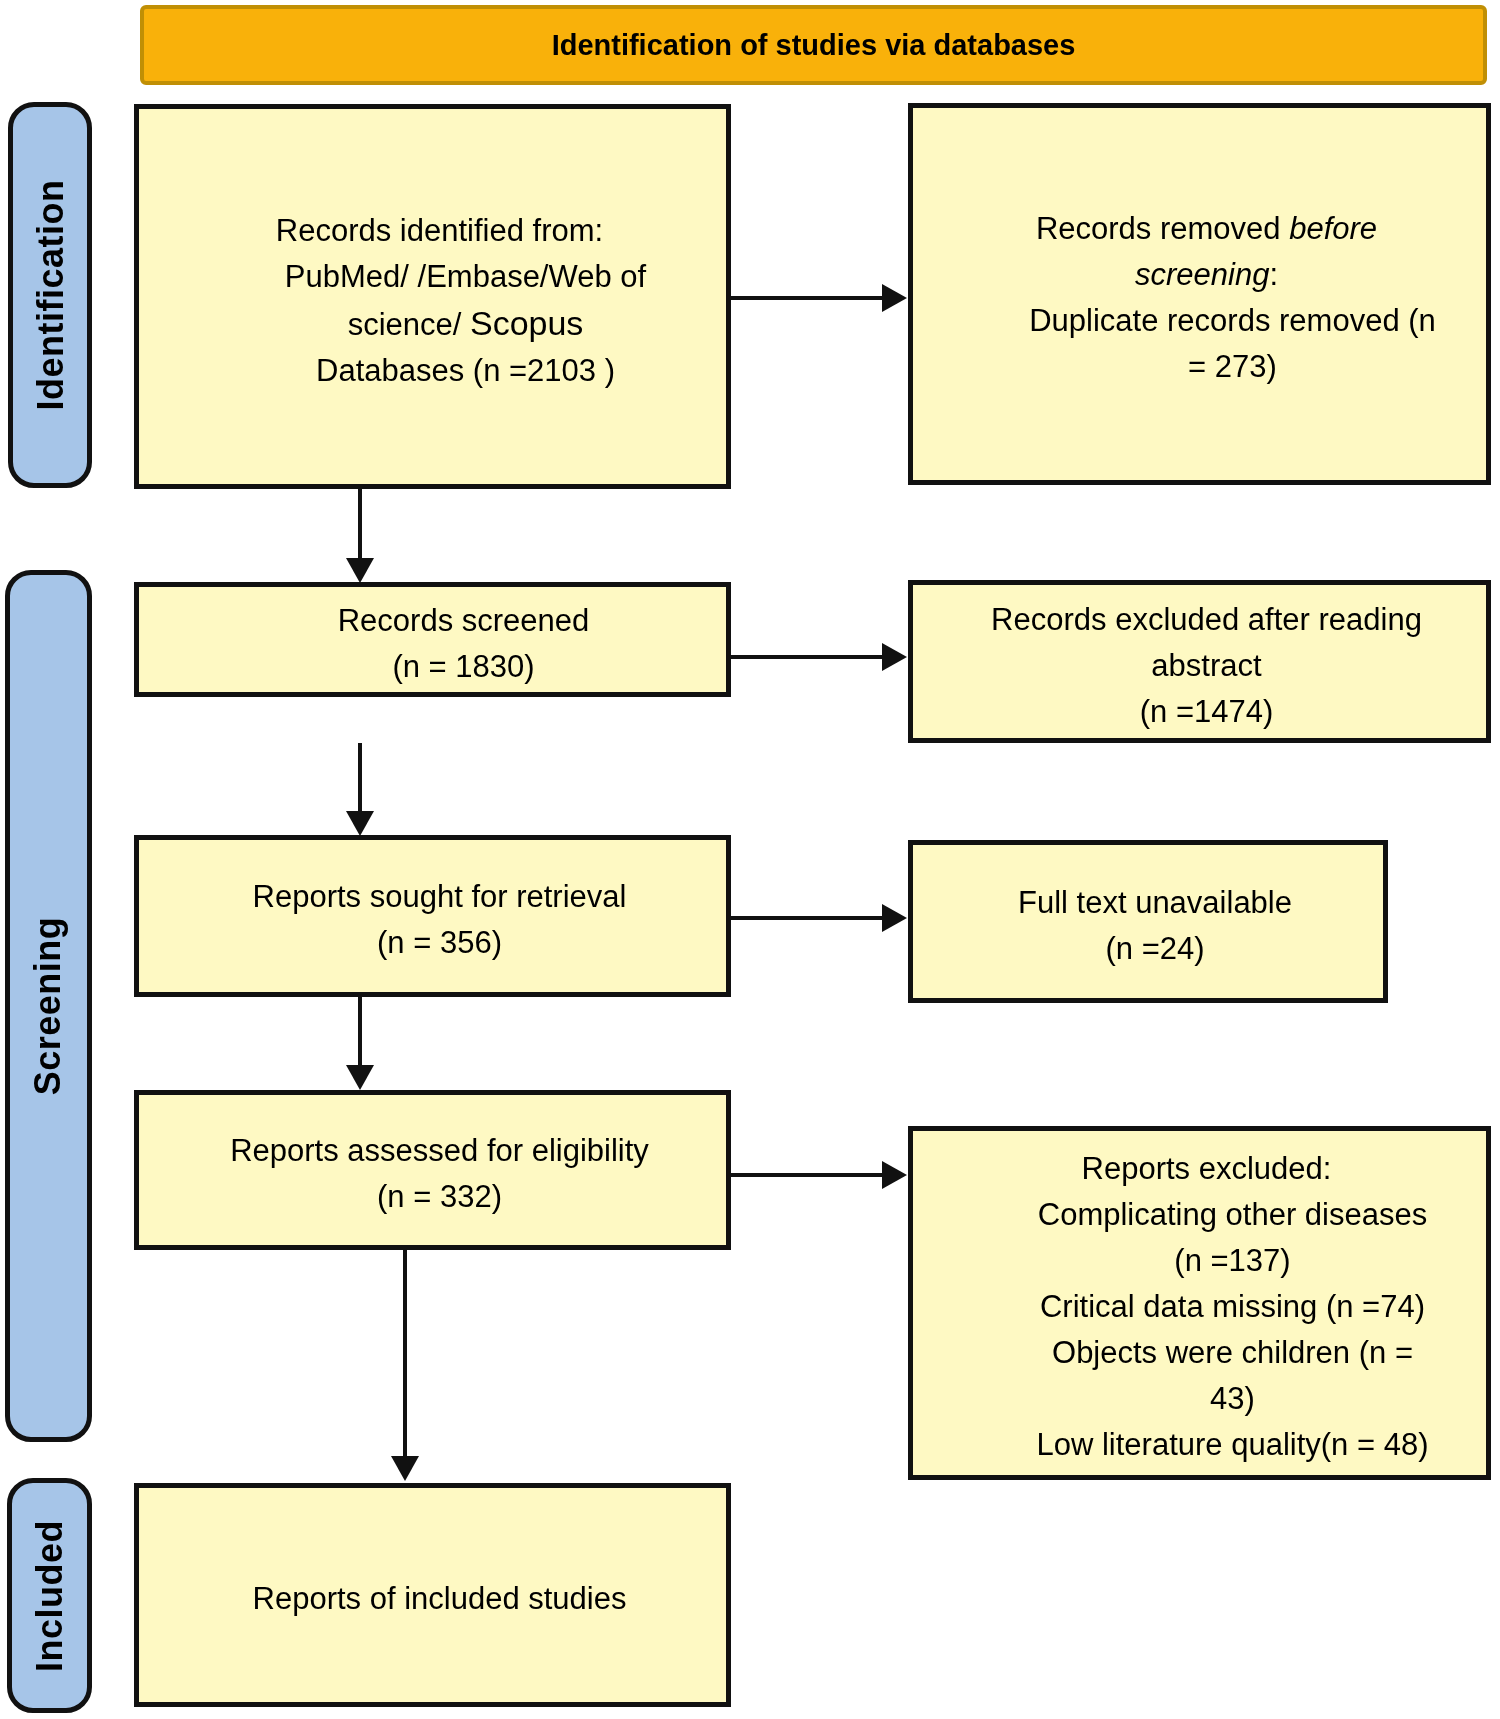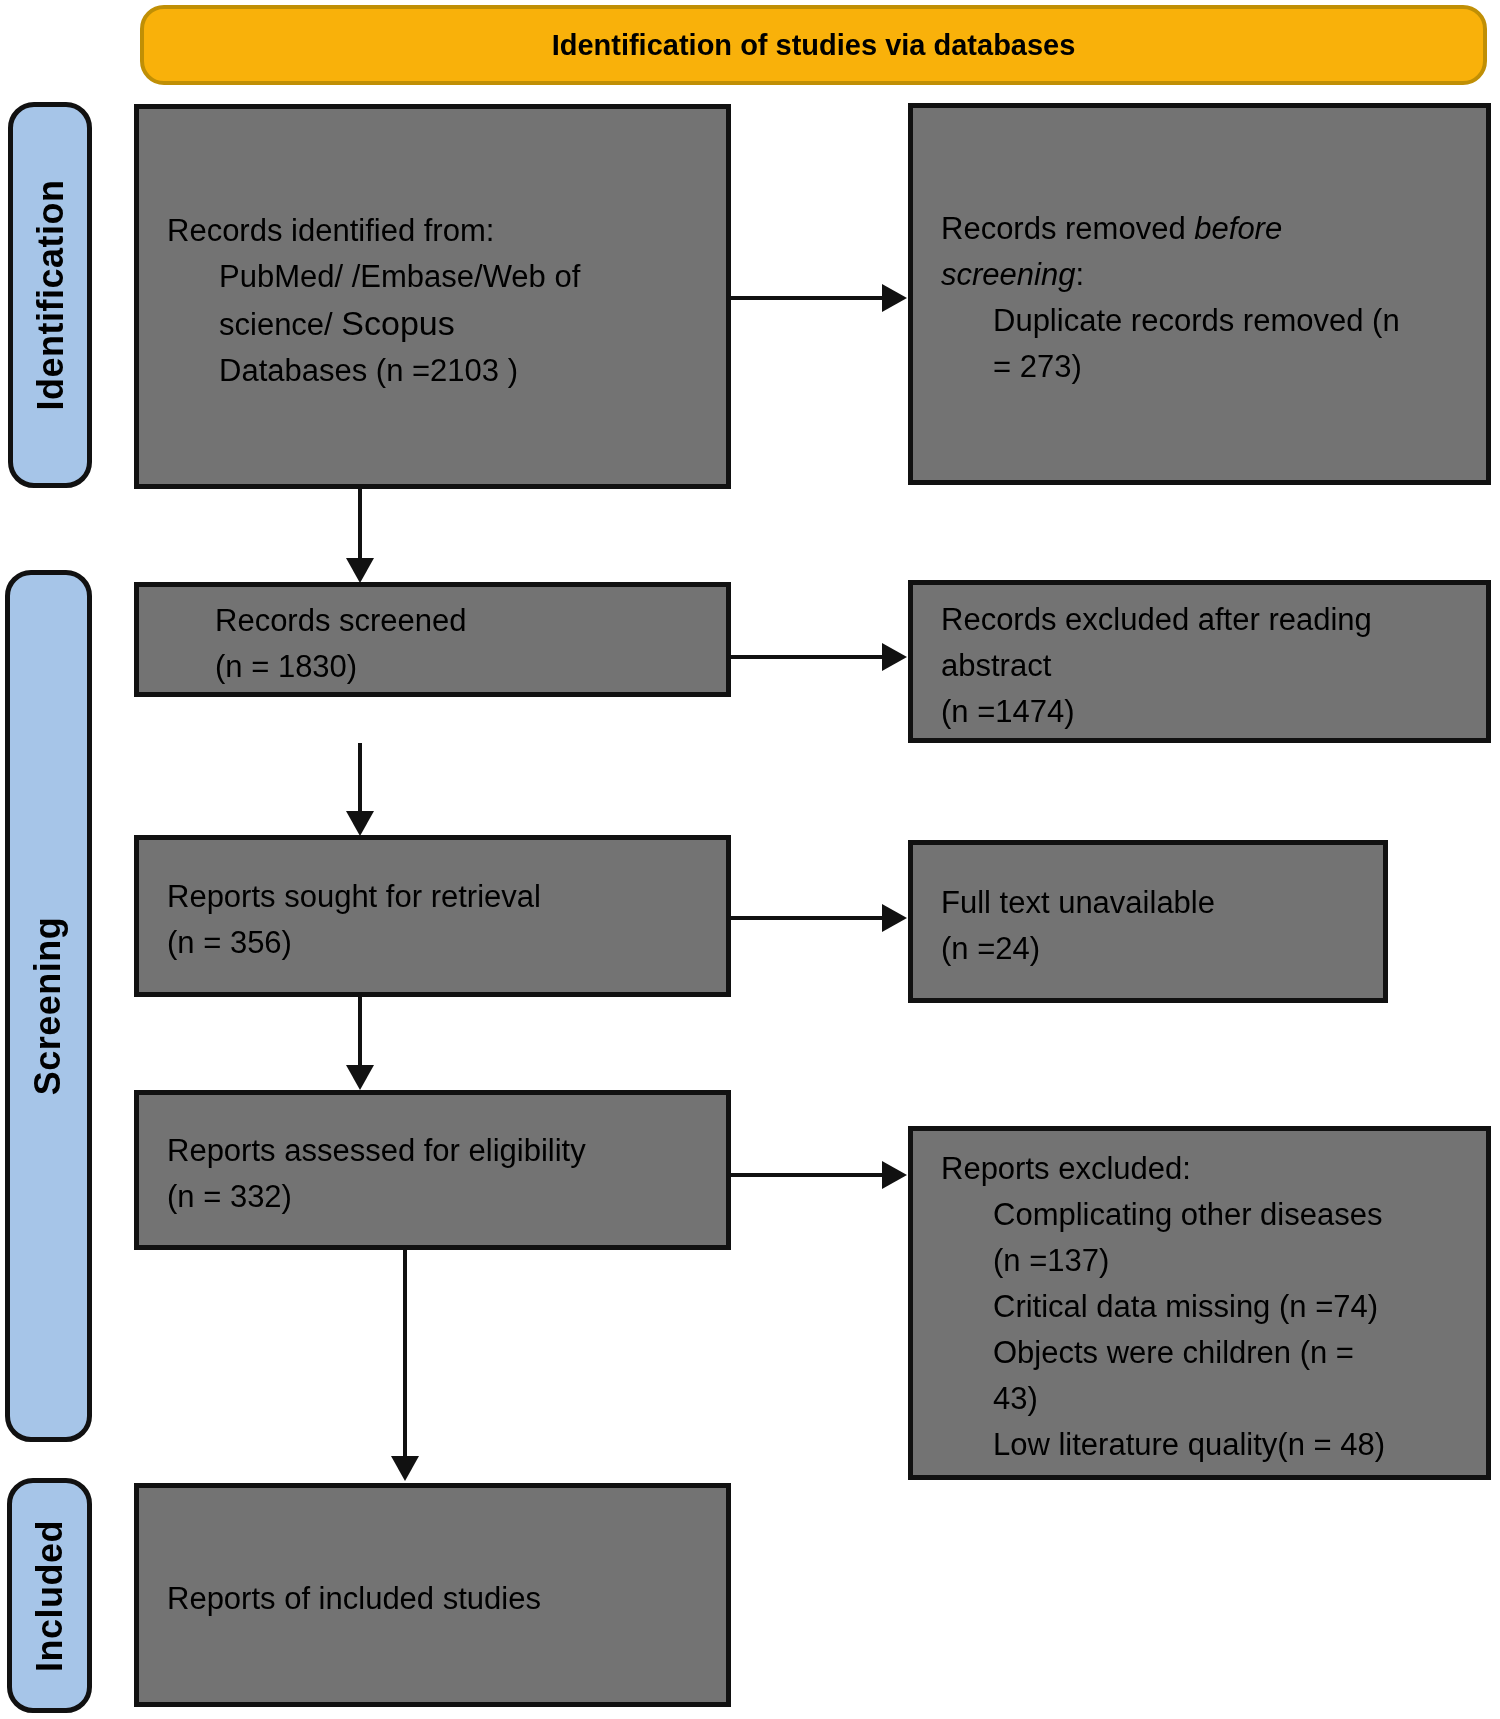--- a/index.html
+++ b/index.html
@@ -15,21 +15,21 @@
     font-family: "Liberation Sans", "DejaVu Sans", sans-serif;
     color: #000000;
     overflow: hidden;
   }
   .banner {
     position: absolute;
     left: 140px; top: 5px;
     width: 1339px; height: 72px;
     background: var(--banner-fill, #F9B10A);
     border: 4px solid var(--banner-border, #C08F05);
-    border-radius: 24px;
+    border-radius: 6px;
     display: flex;
     align-items: center;
     justify-content: center;
     font-size: 29px;
     font-weight: bold;
   }
   .stage {
     position: absolute;
     background: var(--stage-fill, #A6C5E8);
     border: 5px solid var(--outline, #111111);
@@ -41,23 +41,24 @@
   }
   .stage-text {
     transform: rotate(-90deg);
     white-space: nowrap;
     font-weight: bold;
     font-size: 36px;
     letter-spacing: 0.5px;
   }
   .box {
     position: absolute;
-    background: #737373;
+    background: #fef9c3;
     border: 5px solid var(--outline, #111111);
     box-sizing: border-box;
+    text-align: center;
   }
   .box-content {
     height: 100%;
     display: flex;
     flex-direction: column;
     justify-content: center;
     padding: 4px 14px 4px 28px;
     font-size: 31px;
     line-height: 46px;
   }

